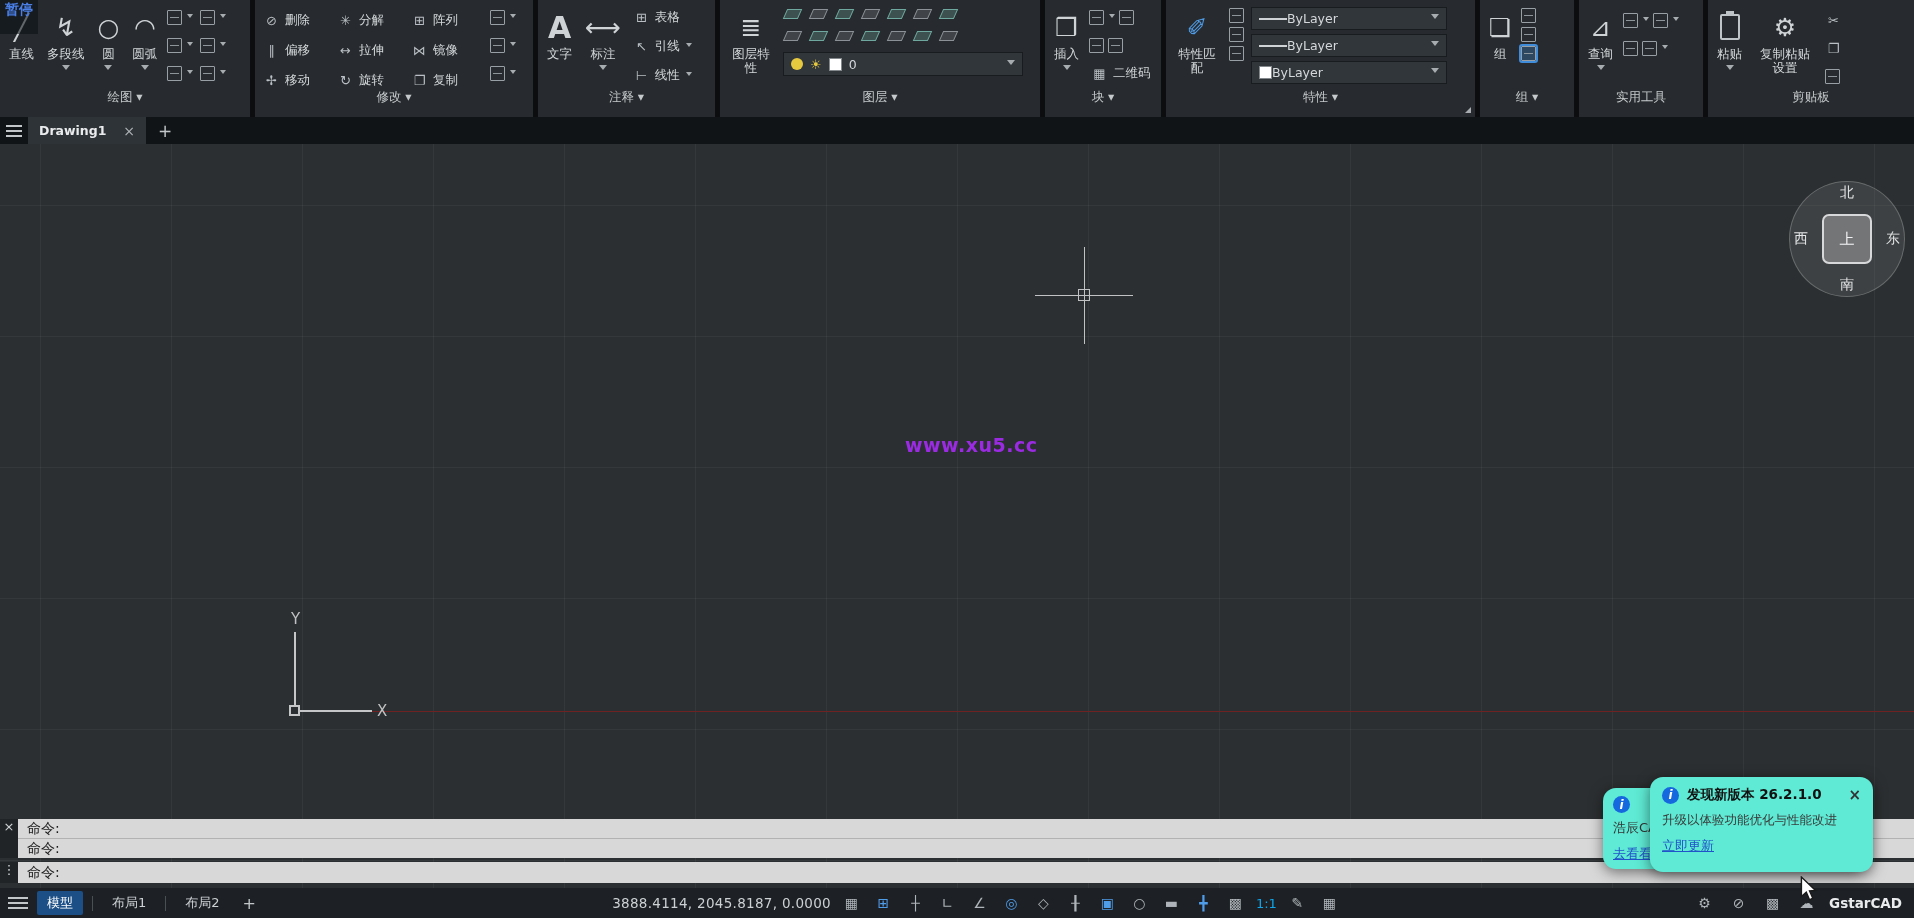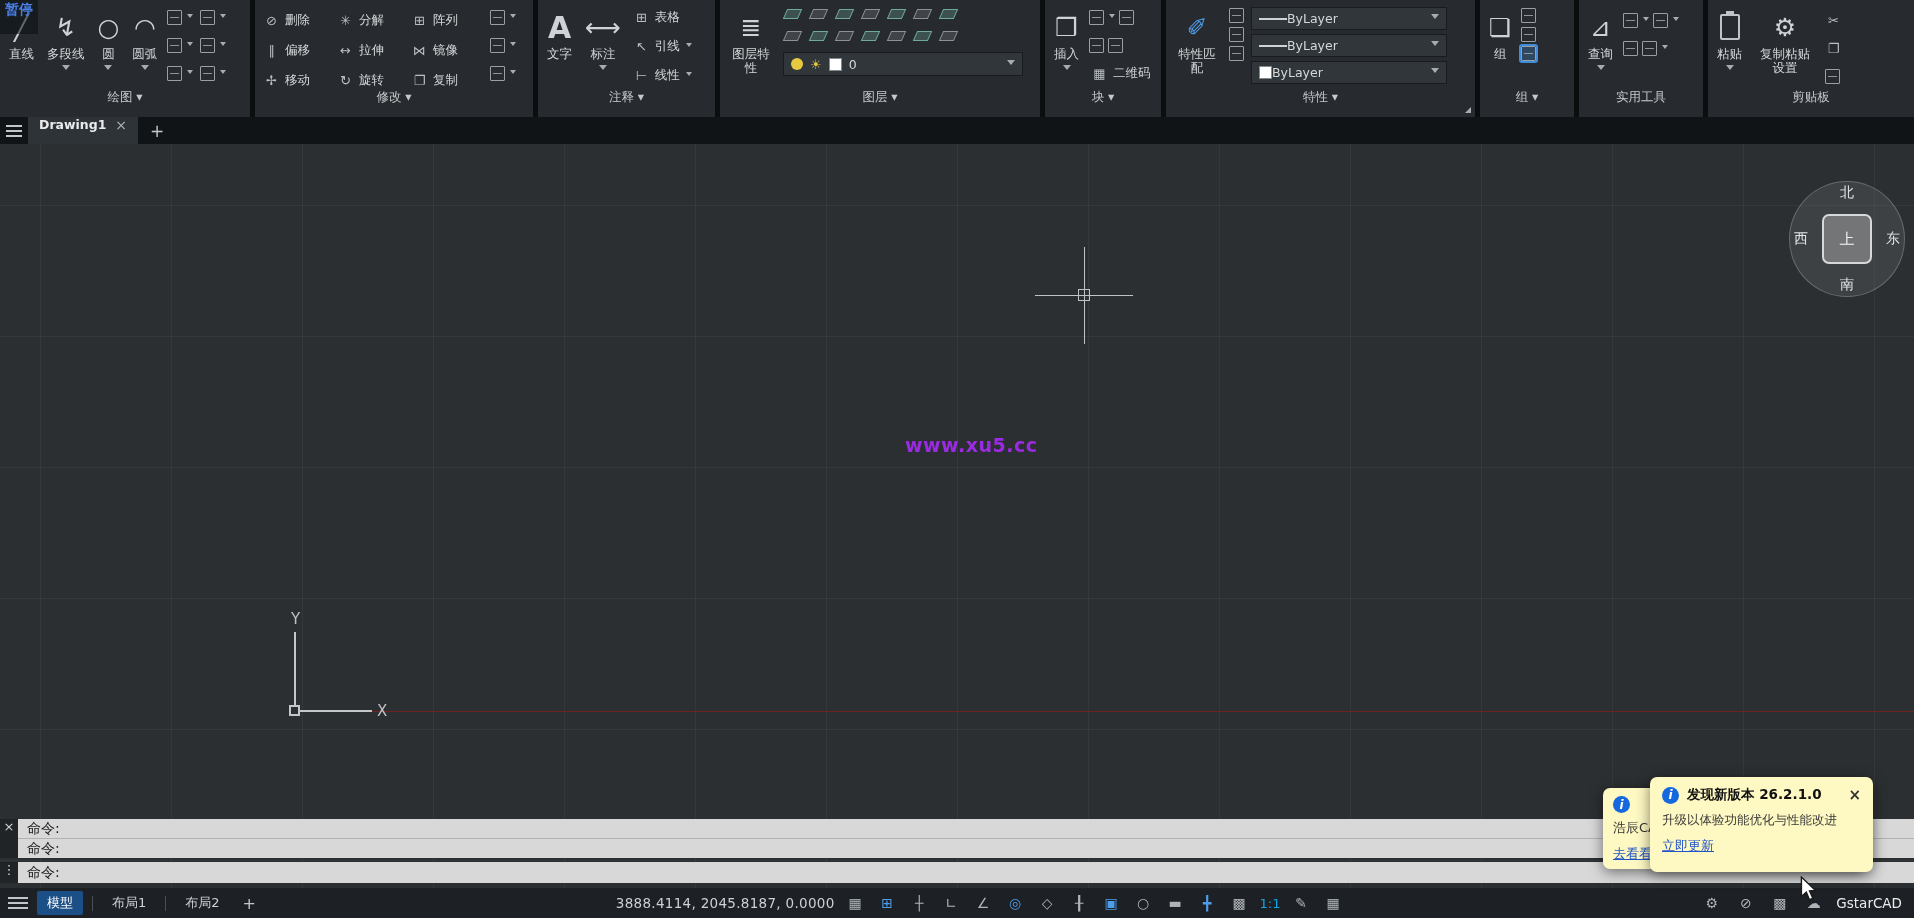--- a/index.html
+++ b/index.html
@@ -39,21 +39,21 @@
 .dd{display:flex;align-items:center;gap:0;background:#31363b;border:1px solid #191c1e;height:23px;padding:0 7px;width:196px;font-size:12.5px;cursor:pointer}
 .dd .line{width:28px;height:2px;background:#cfd3d6}
 .launcher{position:absolute;right:4px;bottom:4px;width:0;height:0;border-left:6px solid transparent;border-bottom:6px solid #a7acb0;cursor:pointer}
 .clip{width:20px;height:26px;border:2px solid #bfc4c8;border-radius:2px;position:relative}
 .clip::before{content:"";position:absolute;top:-5px;left:4px;width:8px;height:4px;background:#bfc4c8}
 
 
 .tabbar{position:absolute;top:117px;left:0;width:1914px;height:27px;background:#111416;display:flex;align-items:center}
 .hamb{width:28px;height:27px;display:flex;flex-direction:column;justify-content:center;gap:3px;padding:0 6px;cursor:pointer}
 .hamb i{display:block;height:2px;background:#c2c6c9}
-.dtab{height:27px;display:flex;gap:9px;background:#2e3337;padding:0 11px;font-size:12.5px;font-weight:bold;color:#e9ebec;cursor:pointer}
+.dtab{height:27px;display:flex;align-items:center;gap:17px;background:#2e3337;padding:0 11px;font-size:12.5px;font-weight:bold;color:#e9ebec;cursor:pointer}
 .tclose{font-weight:normal;color:#aeb3b7;font-size:14px;cursor:pointer}
 .addtab{margin-left:12px;color:#c2c6c9;font-size:17px;cursor:pointer}
 
 
 .canvas{position:absolute;top:144px;left:0;width:1914px;height:744px;background:#2c2f31;background-image:linear-gradient(to right,rgba(255,255,255,.045) 1px,transparent 1px),linear-gradient(to bottom,rgba(255,255,255,.045) 1px,transparent 1px);background-size:131px 131px;background-position:40px 61px;cursor:crosshair}
 .redaxis{position:absolute;left:300px;top:567px;width:1614px;height:1px;background:#6e2222}
 .ucsline{position:absolute;background:#c4c6c7}
 .ucslabel{position:absolute;color:#bfc1c2;font-size:15px}
 .ucsbox{position:absolute;left:289px;top:561px;width:11px;height:11px;border:2px solid #c4c6c7}
 .ch{position:absolute;background:#c0c2c3}
@@ -80,24 +80,24 @@
 .sbham i{display:block;height:2px;background:#c2c6c9}
 .sbtab{padding:3px 10px;border-radius:2px;color:#cdd1d4;font-size:13px;cursor:pointer}
 .sbtab.model{background:#1b4f86;color:#fff}
 .sbsep{width:1px;height:15px;background:#4a4f54}
 .sbadd{color:#c2c6c9;font-size:16px;cursor:pointer;padding:0 4px}
 .coords{margin-left:auto;color:#cdd1d4;font-size:13.5px;letter-spacing:.3px;}
 .sicon{width:23px;text-align:center;font-size:14px;color:#aeb4b9;cursor:pointer}
 .sicon.on{color:#4f9ce8}
 .scale{color:#0ea5e9;cursor:pointer}
 .rcluster{margin-left:auto;display:flex;align-items:center;gap:11px}
-.brand{font-weight:normal;color:#e9ebec;font-size:13.5px;cursor:pointer;padding-right:4px}
-
-
-.notif{position:absolute;background:#fef9c3;border-radius:7px;box-shadow:0 3px 14px rgba(0,0,0,.5);color:#222;overflow:hidden}
+.brand{font-weight:bold;color:#e9ebec;font-size:13.5px;cursor:pointer;padding-right:4px}
+
+
+.notif{position:absolute;background:#5eead4;border-radius:13px;box-shadow:0 3px 14px rgba(0,0,0,.5);color:#222;overflow:hidden}
 .notif.back{left:1603px;top:788px;width:262px;height:81px;padding:8px 10px;z-index:40}
 .notif.front{left:1650px;top:777px;width:223px;height:95px;padding:9px 12px;z-index:41}
 .ninfo{width:17px;height:17px;border-radius:50%;background:#1668df;color:#fff;display:inline-flex;align-items:center;justify-content:center;font-size:12px;font-weight:bold;font-style:italic;flex:0 0 auto}
 .ninfo::after{content:"i"}
 .nhead{display:flex;align-items:center;gap:8px}
 .ntitle{font-size:13.5px;font-weight:bold;color:#111;white-space:nowrap}
 .nclose{margin-left:auto;font-size:15px;font-weight:bold;color:#333;cursor:pointer}
 .nbody{font-size:12.5px;color:#3a3a3a;margin-top:8px;white-space:nowrap}
 .nlink{display:inline-block;font-size:13px;color:#2154c8;text-decoration:underline;cursor:pointer;margin-top:8px}
 .nlink.ind{}

